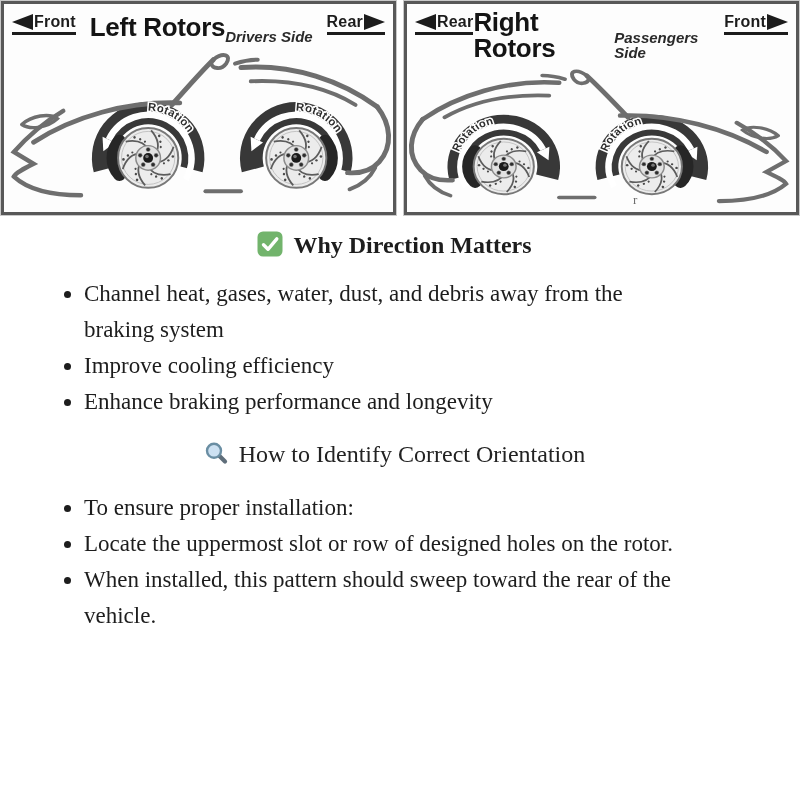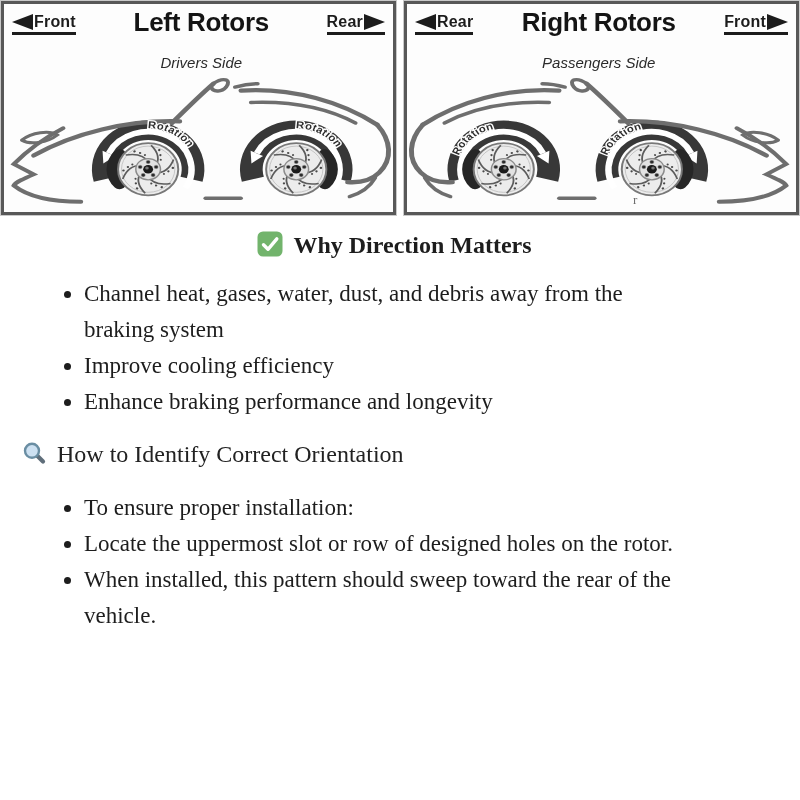--- a/index.html
+++ b/index.html
@@ -11,32 +11,32 @@
   .panel{flex:1 1 0;border:3px solid #585858;box-shadow:0 0 0 1px #c9c9c9;background:#fdfdfd;
          display:flex;flex-direction:column;position:relative;box-sizing:border-box;}
   .panel-head{display:flex;justify-content:space-between;align-items:flex-start;
               padding:5px 8px 0 8px;font-family:"Liberation Sans","DejaVu Sans",sans-serif;}
   .dir{display:flex;align-items:center;gap:1px;border-bottom:3px solid #1c1c1c;
        padding-bottom:1px;margin-top:4px;}
   .dir b{font-size:16px;font-weight:800;color:#1c1c1c;letter-spacing:.2px;}
   .tri{width:0;height:0;border-top:8px solid transparent;border-bottom:8px solid transparent;}
   .tri-l{border-right:21px solid #1c1c1c;}
   .tri-r{border-left:21px solid #1c1c1c;}
-  .ttl{display:flex;flex-direction:column;align-items:center;line-height:1;}
+  .ttl{display:flex;flex-direction:row;align-items:center;line-height:1;}
   .t1{font-size:26px;font-weight:800;color:#141414;letter-spacing:-.3px;}
-  .t2{font-size:15px;font-weight:400;font-style:italic;color:#2a2a2a;margin-top:20px;}
+  .t2{font-size:15px;font-weight:700;font-style:italic;color:#2a2a2a;margin-top:20px;}
   .car-svg{width:100%;height:163px;display:block;}
   .artifact{position:absolute;left:226px;top:188px;font-size:13px;color:#6d6d6d;}
 
   
   .article{padding:0 26px 0 22px;max-width:745px;box-sizing:content-box;
            font-size:23px;line-height:36px;}
   .intro{margin:14px 0 0 0;white-space:pre-line;}
   .h-bold{margin:12px 0 0 0;font-weight:bold;font-size:24px;line-height:36px;text-align:center;}
-  .h-reg{margin:16px 0 0 0;font-weight:normal;font-size:24px;line-height:36px;color:#222;}
+  .h-reg{margin:16px 0 0 0;font-weight:normal;font-size:24px;line-height:36px;color:#222;text-align:center;}
   .lead{margin:8px 0 0 0;}
   ul{margin:9px 0 0 0;padding:0 0 0 62px;}
   ul.second{margin-top:14px;}
   li{margin:0;white-space:pre-line;}
   li::marker{color:#1d1d1d;}
   .emoji{display:inline-block;vertical-align:-4px;margin-right:10px;}
 </style>
 </head>
 <body>
 

